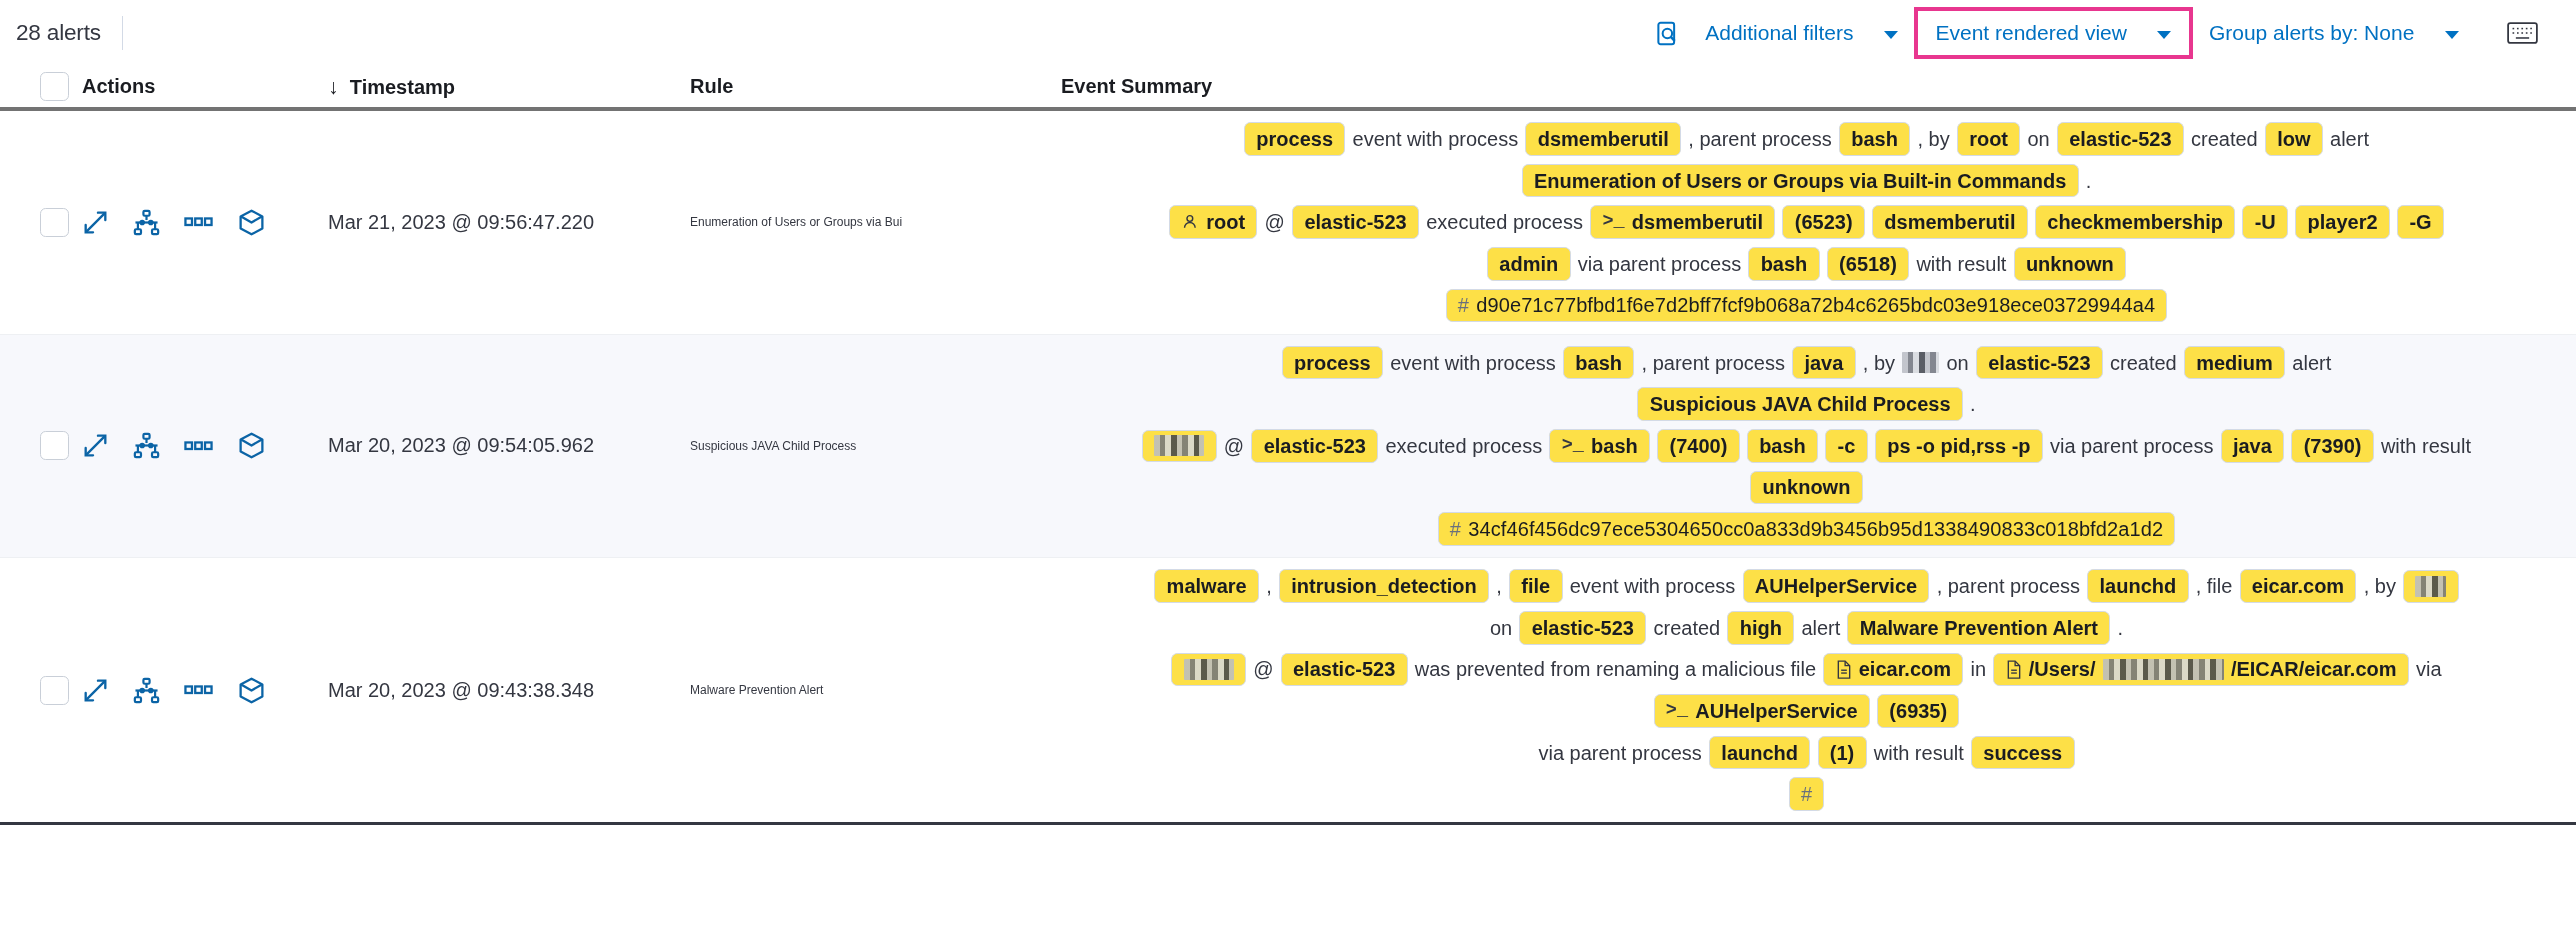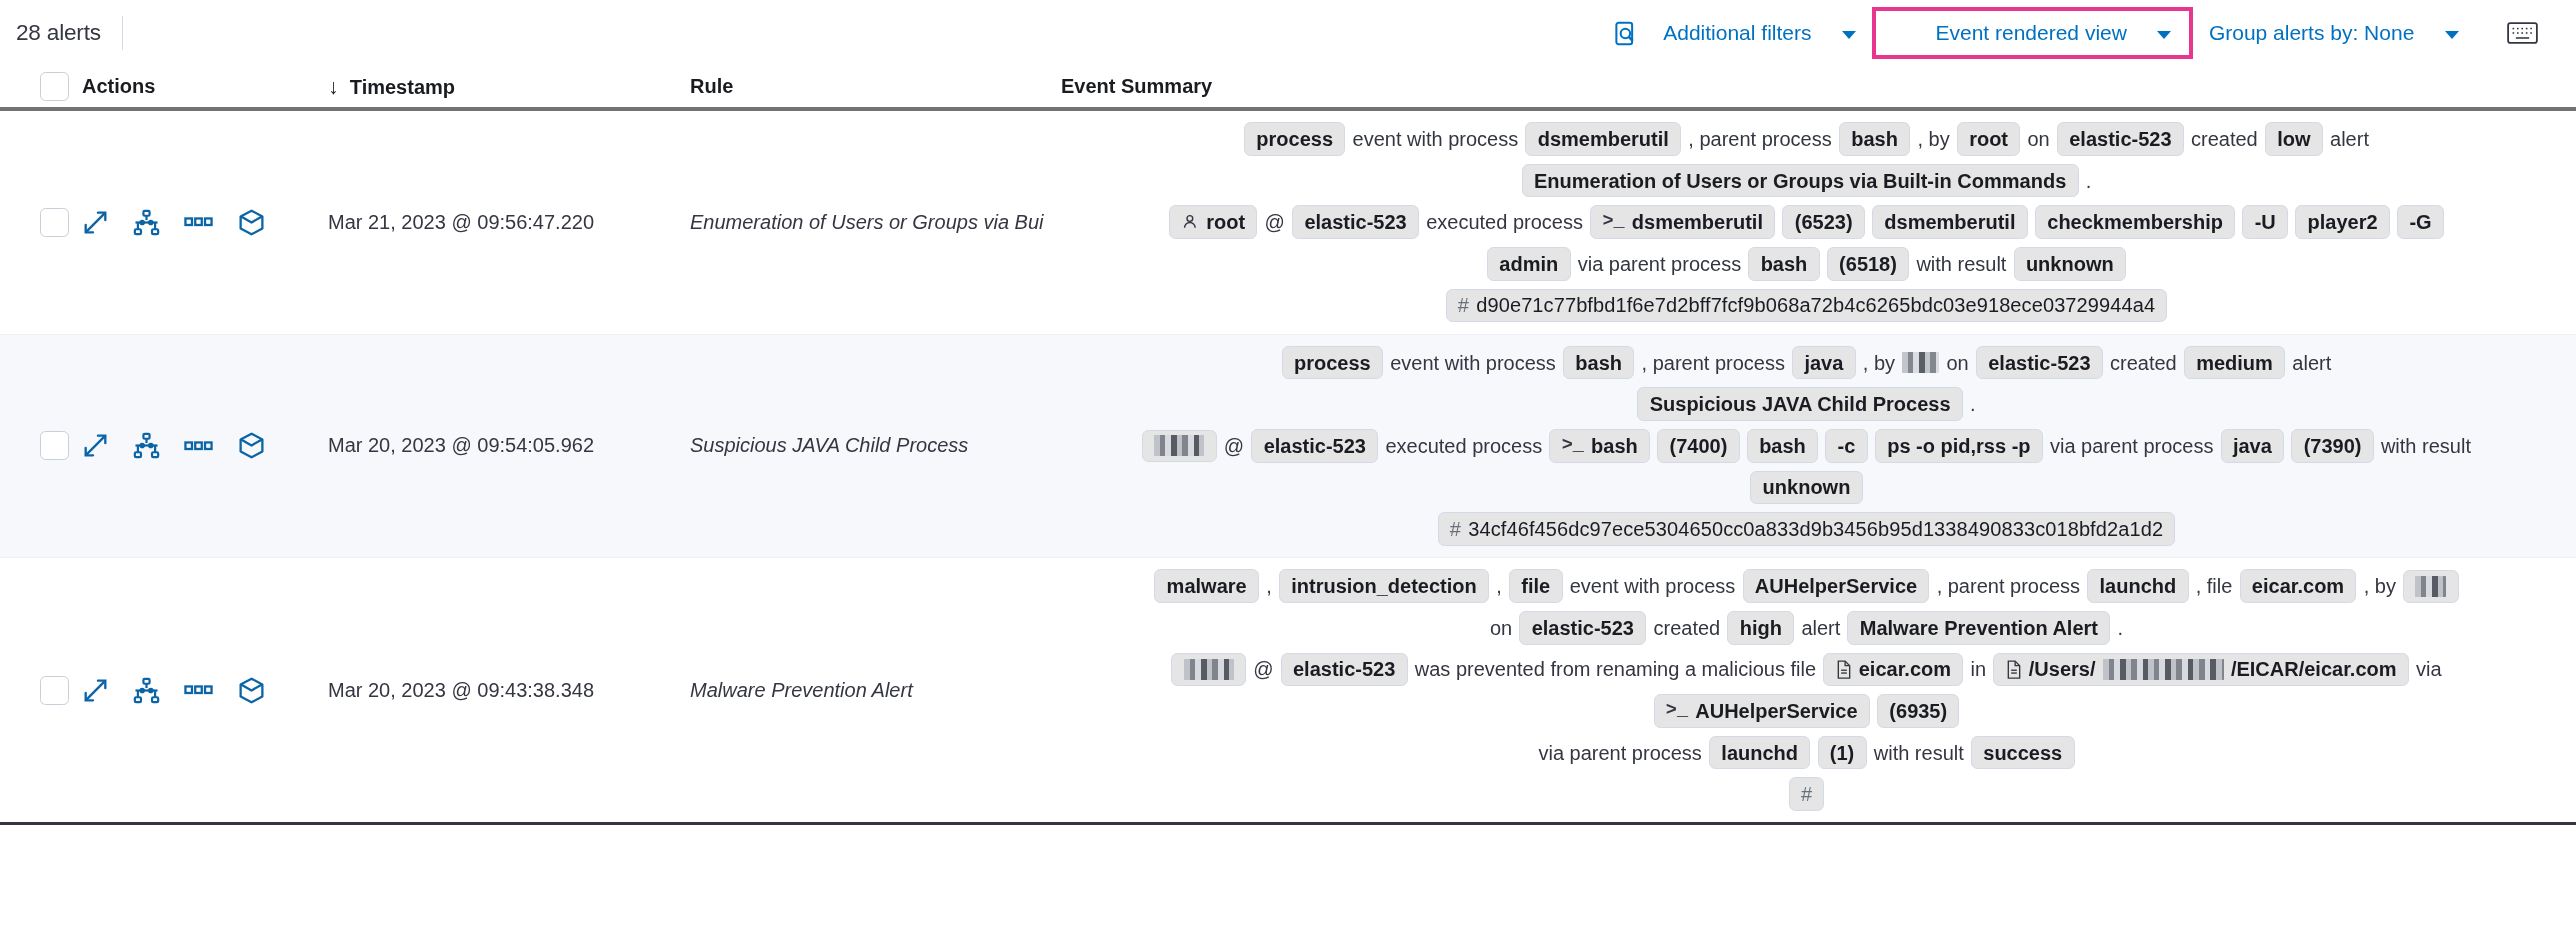--- a/index.html
+++ b/index.html
@@ -121,21 +121,21 @@
   .actions-cell {
     display: flex; align-items: center; gap: 24px;
     color: #0b64a6;
   }
   .act-icon { cursor: pointer; display: flex; align-items: center; }
 
   .cell-text {
     font-size: 20px;
     color: #343741;
   }
-  .rule-text { font-size: 20px; color: #343741; font-style: italic; }
+  .rule-text { font-size: 12px; color: #343741; }
 
   
   .summary {
     display: flex;
     flex-direction: column;
     gap: 8px;
     font-size: 20px;
     color: #343741;
     padding-right: 24px;
   }
@@ -144,21 +144,21 @@
     flex-wrap: wrap;
     align-items: center;
     justify-content: center;
     gap: 7.2px;
     line-height: 1.1;
   }
   .pill {
     display: inline-flex;
     align-items: center;
     gap: 7.2px;
-    background: #e5e5e5;
+    background: #fde047;
     border: 1.6px solid #d3dae6;
     border-radius: 6.4px;
     padding: 4.8px 11.3px;
     font-weight: bold;
     color: #1a1c21;
     white-space: nowrap;
     font-size: 20px;
     cursor: pointer;
   }
   .pill.hash { font-weight: normal; letter-spacing: 0.1px; }
@@ -205,21 +205,21 @@
         <line x1="14" y1="15" x2="17.5" y2="18.5" stroke-width="2.2"></line>
       </svg>
     </div>
 
     <div class="tb-link">
       <span>Additional filters</span>
       <span class="chev"></span>
     </div>
 
     <div class="highlight-box">
-      <div class="tb-link" style="padding:1.6px 6.4px;margin-left:42px;">
+      <div class="tb-link" style="padding:1.6px 6.4px;">
         <span>Event rendered view</span>
         <span class="chev"></span>
       </div>
     </div>
 
     <div class="tb-link">
       <span>Group alerts by: None</span>
       <span class="chev"></span>
     </div>
 

